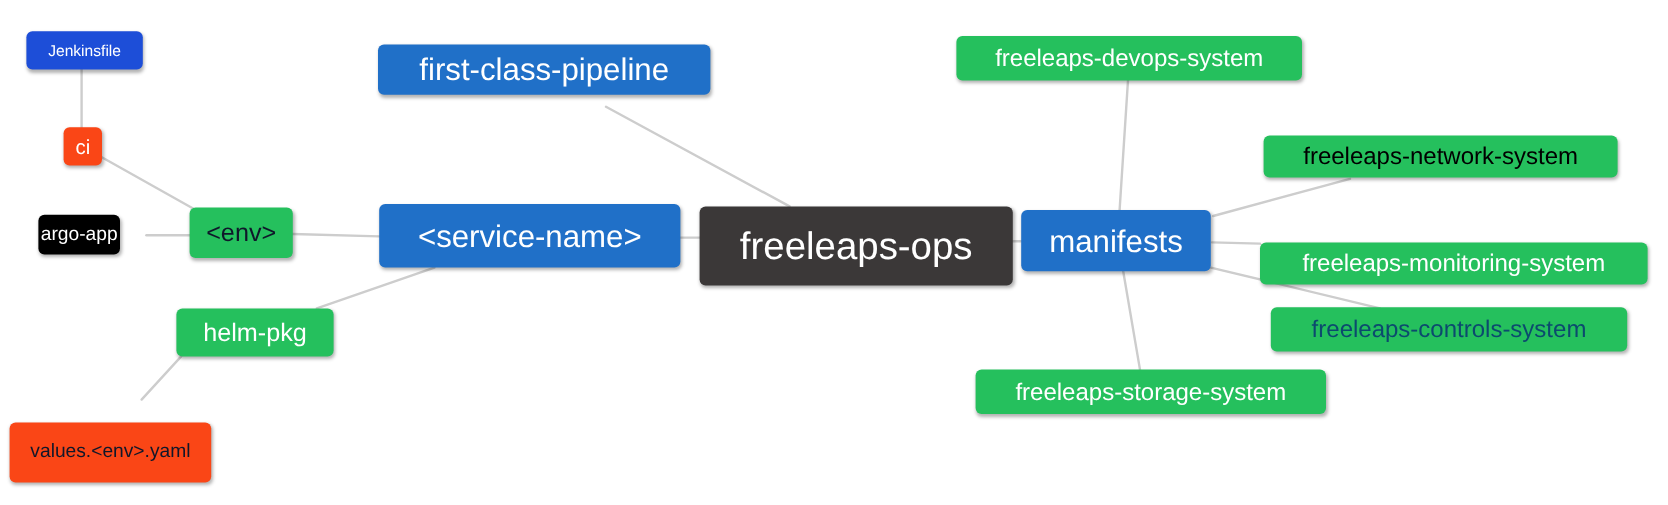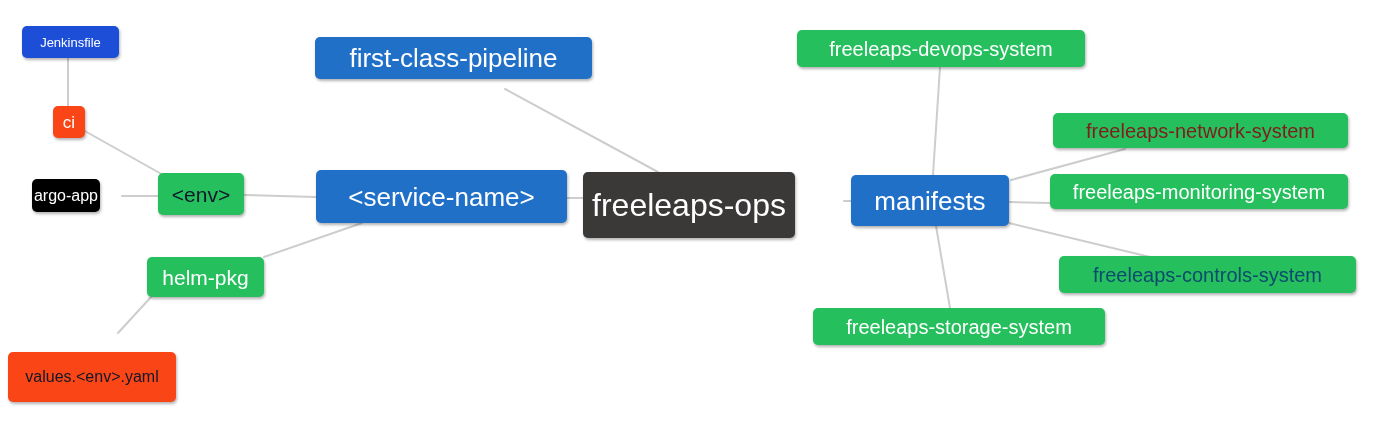--- a/index.html
+++ b/index.html
@@ -56,24 +56,24 @@
       <line x1="1011" y1="180" x2="1125" y2="149" stroke="#cdcdcd" stroke-width="2" stroke-linecap="round"></line>
       <line x1="1010" y1="202" x2="1050" y2="203" stroke="#cdcdcd" stroke-width="2" stroke-linecap="round"></line>
       <line x1="1009" y1="223" x2="1150" y2="257" stroke="#cdcdcd" stroke-width="2" stroke-linecap="round"></line>
       <line x1="936" y1="226" x2="950" y2="308" stroke="#cdcdcd" stroke-width="2" stroke-linecap="round"></line>
     </svg>
 
 <div class="node" style="left: 22px; top: 26px; width: 97px; height: 32px; font-size: 13px; background: #1d4ed8; color: rgb(255, 255, 255);">Jenkinsfile</div>
     <div class="node" style="left: 53px; top: 106px; width: 32px; height: 32px; font-size: 17px; background: rgb(250, 70, 22); color: rgb(255, 255, 255);">ci</div>
     <div class="node" style="left: 32px; top: 179px; width: 68px; height: 33px; font-size: 16px; background: #000000; color: rgb(255, 255, 255);">argo-app</div>
     <div class="node" style="left: 158px; top: 173px; width: 86px; height: 42px; font-size: 21px; background: rgb(37, 192, 93); color: #0f172a;">&lt;env&gt;</div>
-    <div class="node" style="left: 147px; top: 257px; width: 117px; height: 40px; font-size: 21px; background: rgb(37, 192, 93); color: rgb(255, 255, 255);">helm-pkg</div>
+    <div class="node" style="left: 147px; top: 257px; width: 131px; height: 40px; font-size: 21px; background: rgb(37, 192, 93); color: rgb(255, 255, 255);">helm-pkg</div>
     <div class="node" style="left: 8px; top: 332px; width: 168px; height: 50px; font-size: 16px; background: rgb(250, 70, 22); color: #0f172a; margin-top: 20px;">values.&lt;env&gt;.yaml</div>
     <div class="node" style="left: 315px; top: 37px; width: 277px; height: 42px; font-size: 26px; background: rgb(32, 112, 200); color: rgb(255, 255, 255);">first-class-pipeline</div>
     <div class="node" style="left: 316px; top: 170px; width: 251px; height: 53px; font-size: 26px; background: rgb(32, 112, 200); color: rgb(255, 255, 255);">&lt;service-name&gt;</div>
-    <div class="node" style="left: 583px; top: 172px; width: 212px; height: 66px; font-size: 32px; background: rgb(59, 56, 56); color: rgb(255, 255, 255);">freeleaps-ops</div>
+    <div class="node" style="left: 583px; top: 172px; width: 261px; height: 66px; font-size: 32px; background: rgb(59, 56, 56); color: rgb(255, 255, 255);">freeleaps-ops</div>
     <div class="node" style="left: 851px; top: 175px; width: 158px; height: 51px; font-size: 26px; background: rgb(32, 112, 200); color: rgb(255, 255, 255);">manifests</div>
     <div class="node" style="left: 797px; top: 30px; width: 288px; height: 37px; font-size: 20px; background: rgb(37, 192, 93); color: rgb(255, 255, 255);">freeleaps-devops-system</div>
-    <div class="node" style="left: 1053px; top: 113px; width: 295px; height: 35px; font-size: 20px; background: rgb(37, 192, 93); color: #7f1d1d;">freeleaps-network-system</div>
-    <div class="node" style="left: 1050px; top: 174px; width: 298px; height: 35px; font-size: 20px; background: rgb(37, 192, 93); color: rgb(255, 255, 255);">freeleaps-monitoring-system</div>
+    <div class="node" style="left: 1053px; top: 113px; width: 295px; height: 35px; font-size: 20px; background: rgb(37, 192, 93); color: #000000;">freeleaps-network-system</div>
+    <div class="node" style="left: 1050px; top: 202px; width: 323px; height: 35px; font-size: 20px; background: rgb(37, 192, 93); color: rgb(255, 255, 255);">freeleaps-monitoring-system</div>
     <div class="node" style="left: 1059px; top: 256px; width: 297px; height: 37px; font-size: 20px; background: rgb(37, 192, 93); color: #0c4a6e;">freeleaps-controls-system</div>
     <div class="node" style="left: 813px; top: 308px; width: 292px; height: 37px; font-size: 20px; background: rgb(37, 192, 93); color: rgb(255, 255, 255);">freeleaps-storage-system</div>
   </div>
 
 </body></html>

